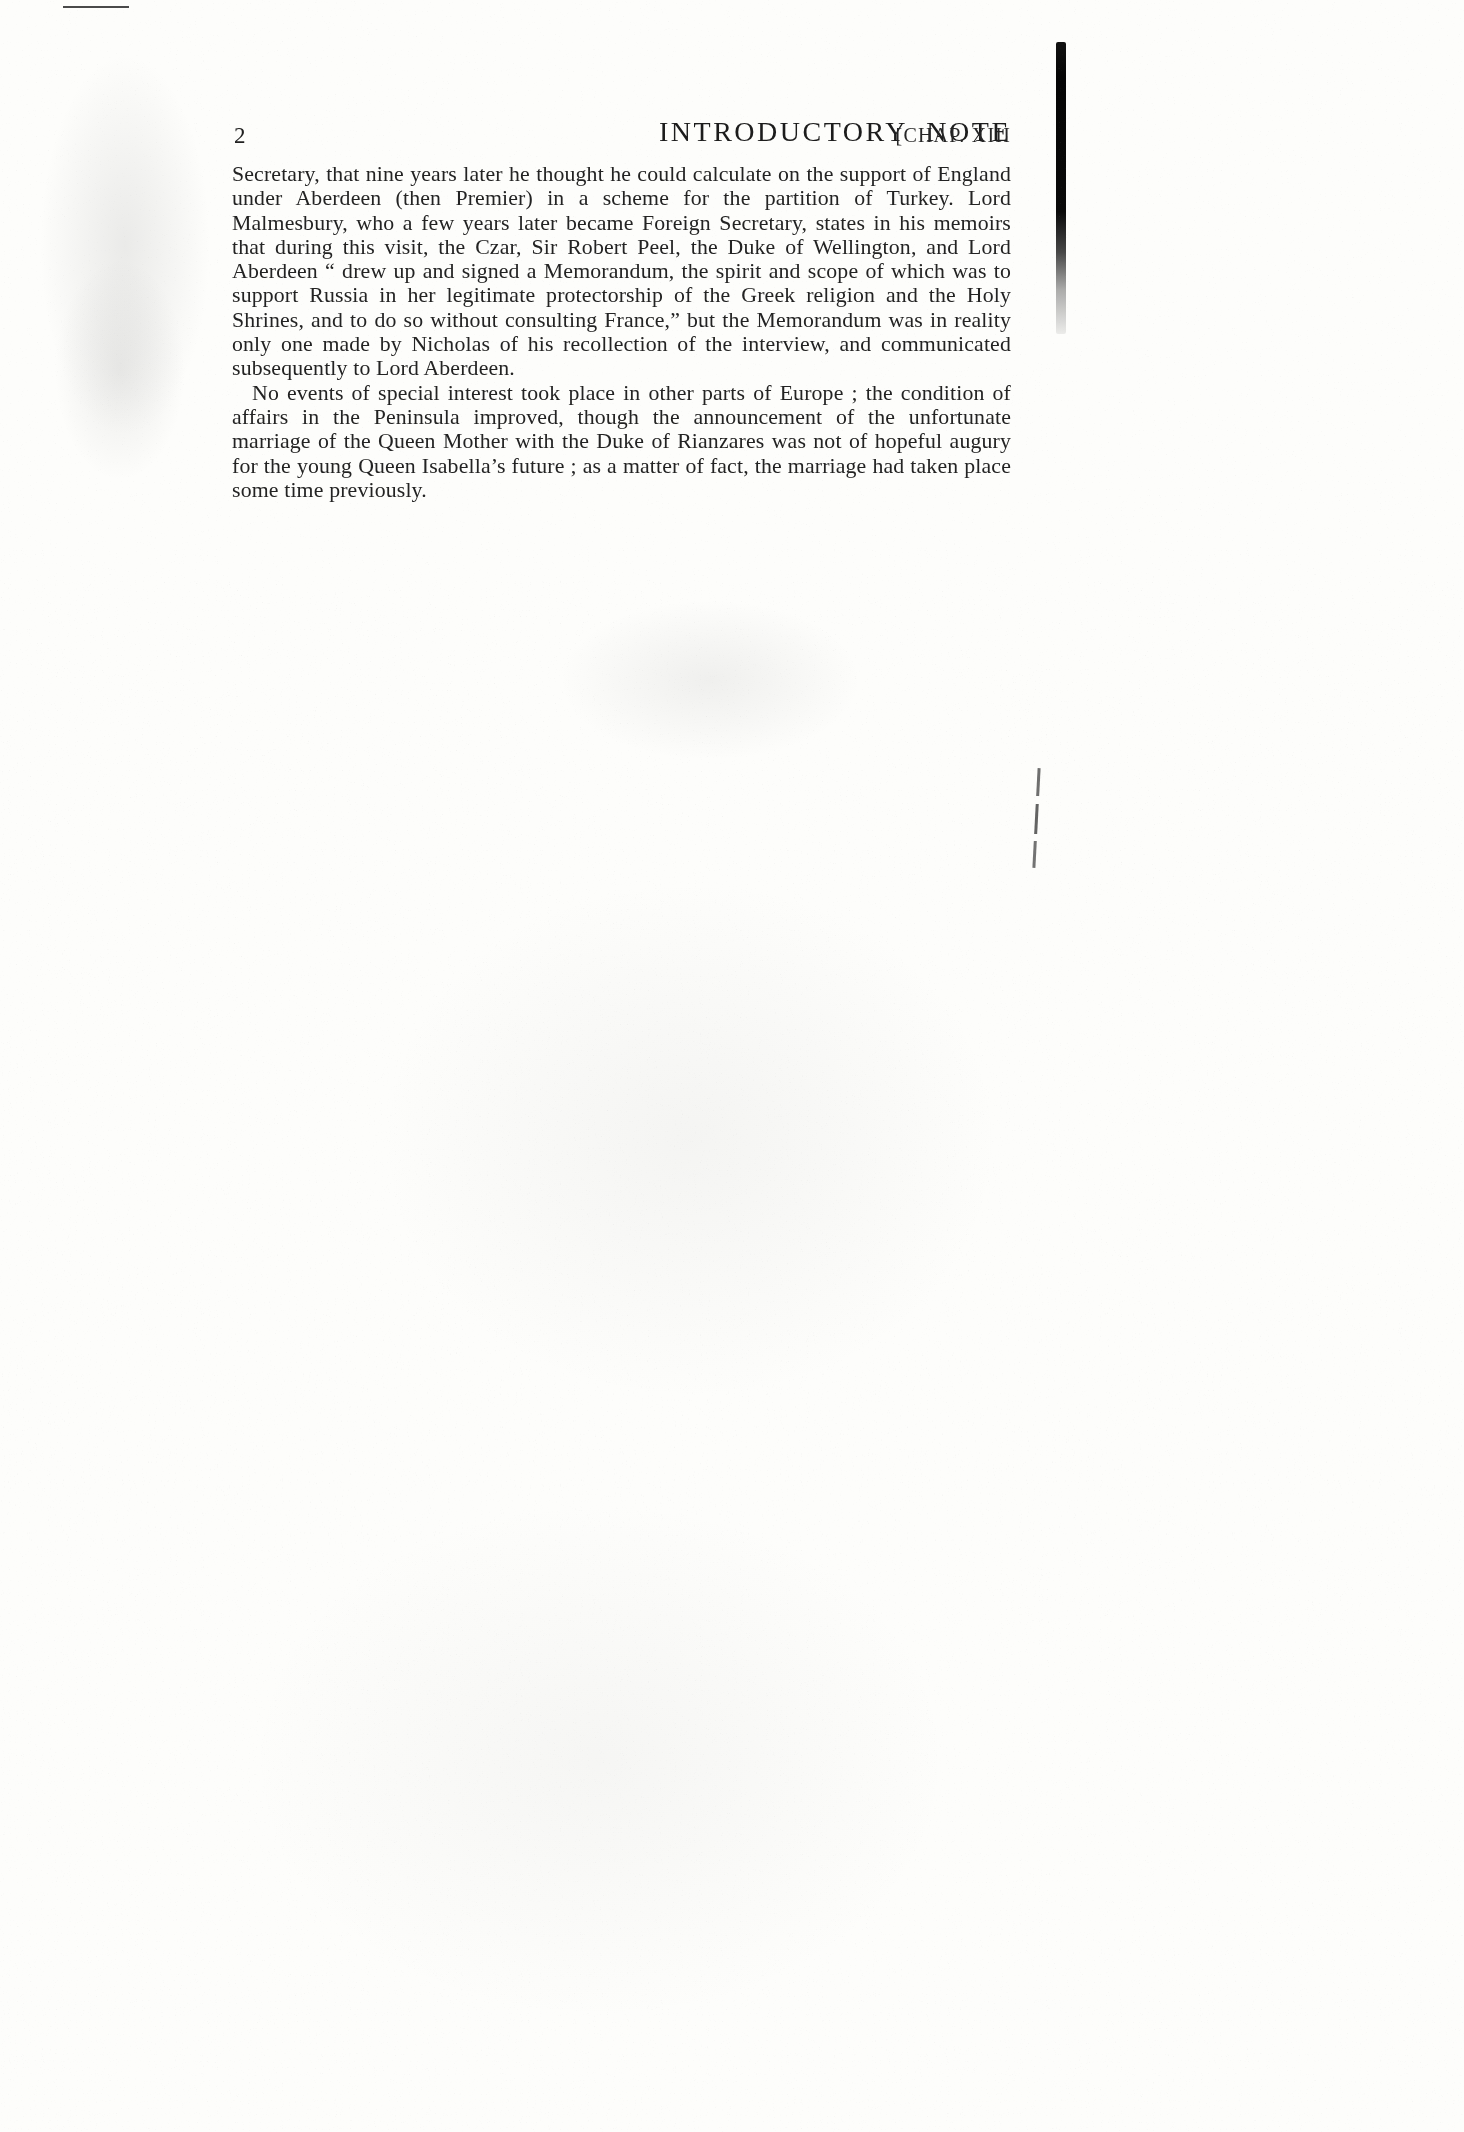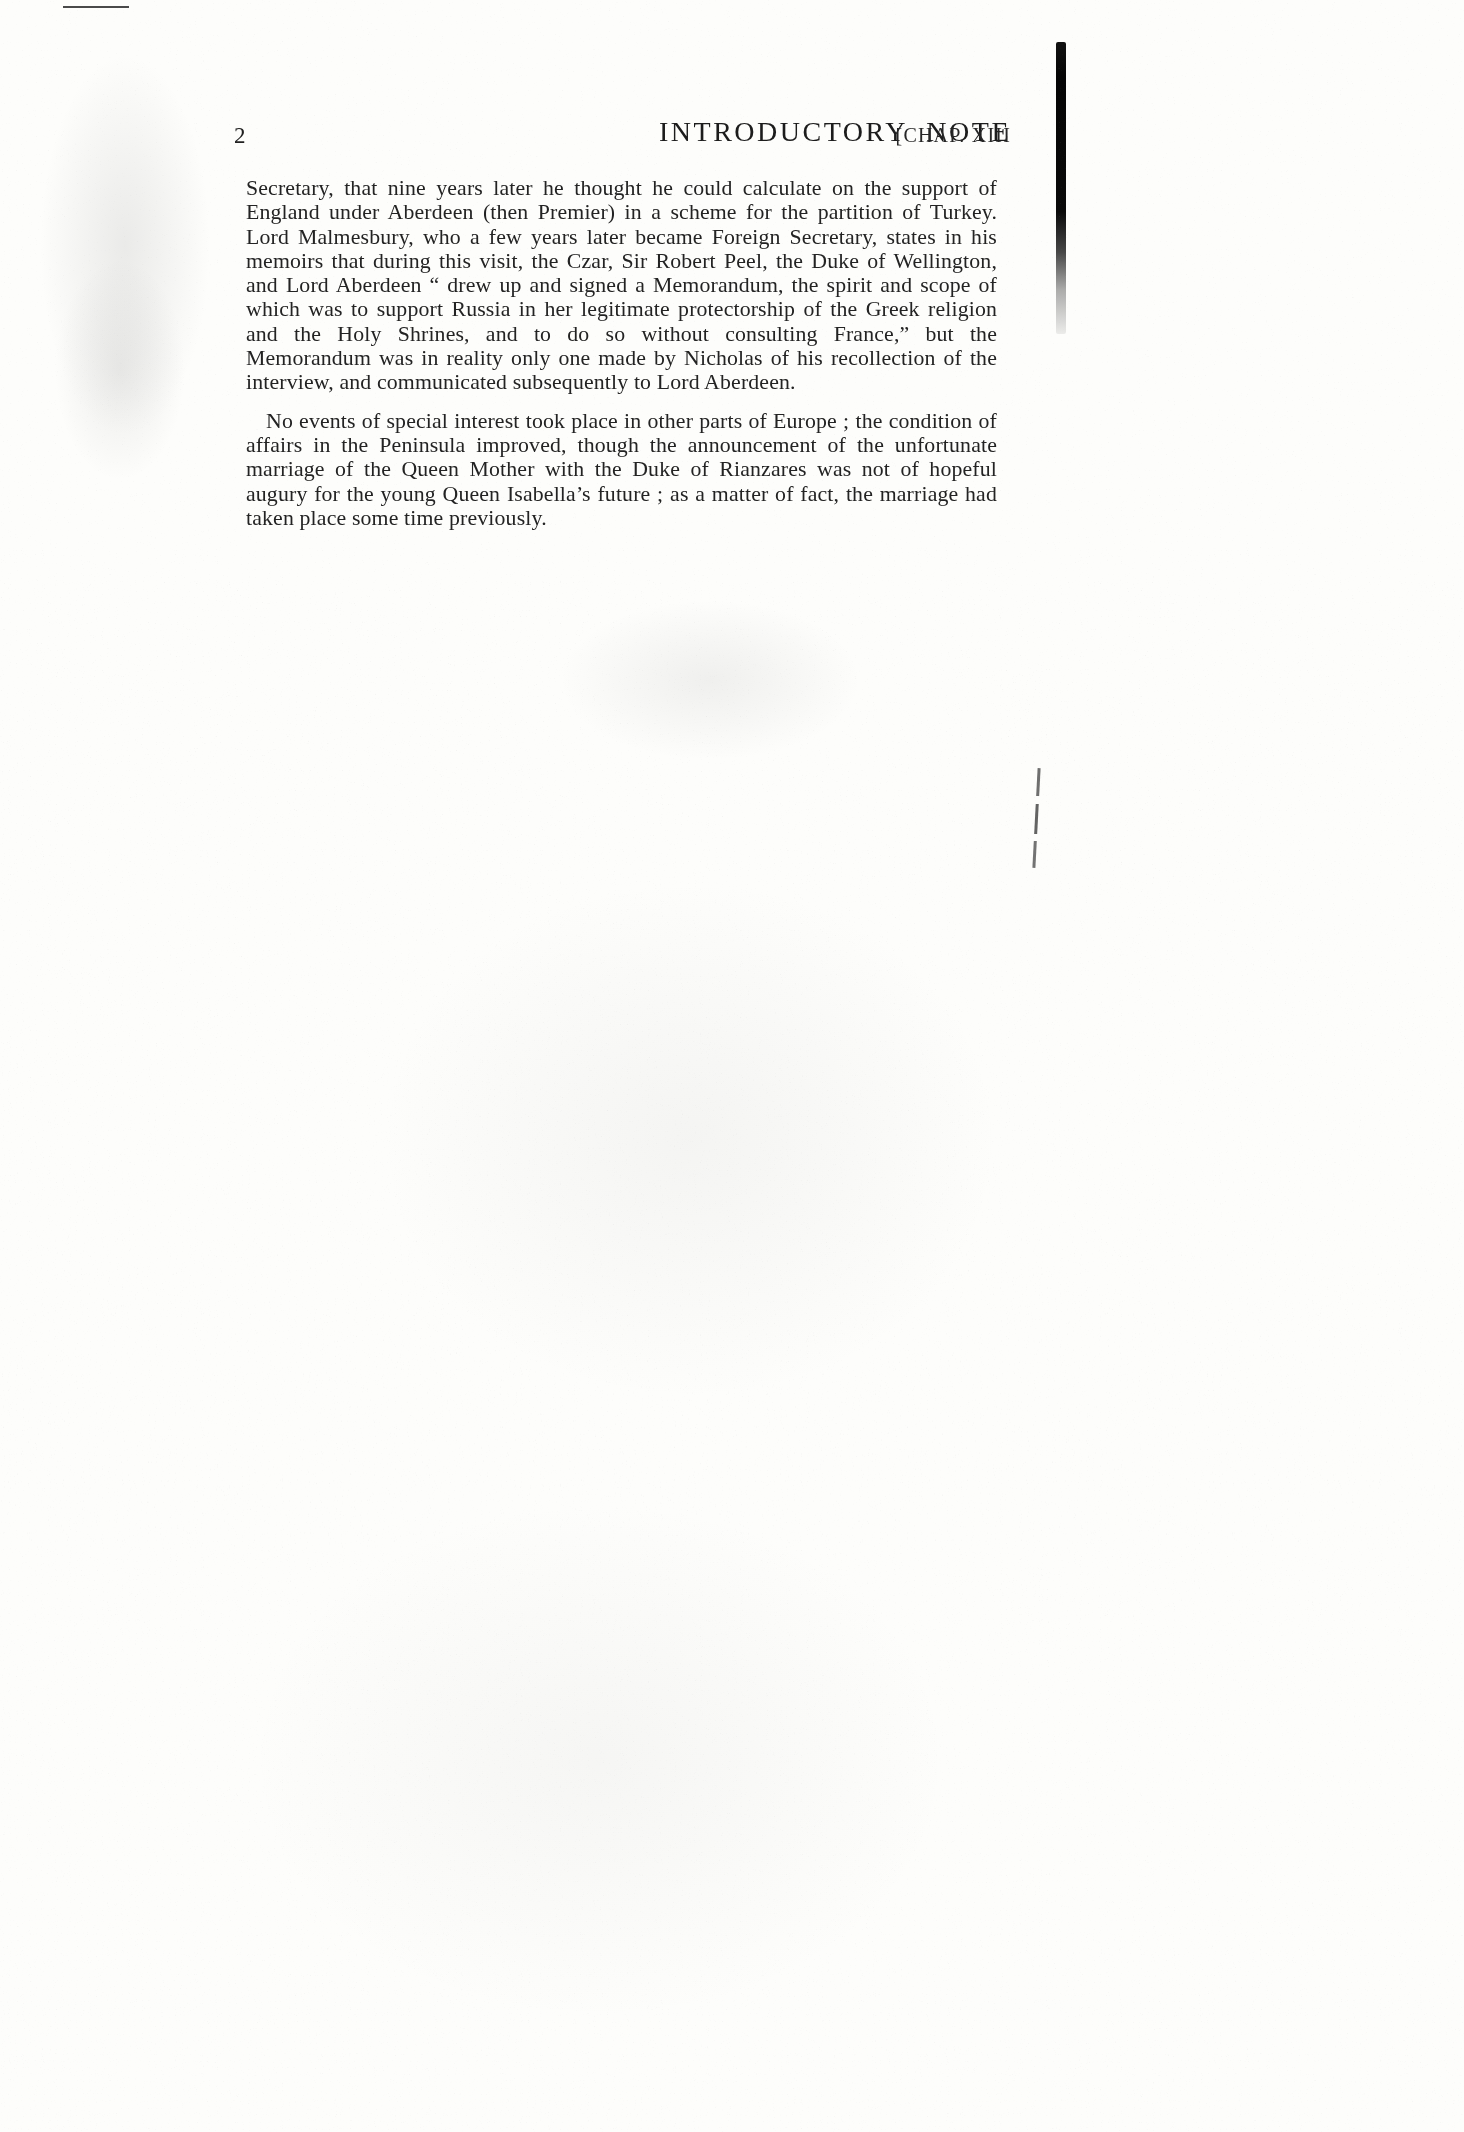--- a/index.html
+++ b/index.html
@@ -57,21 +57,21 @@
     left: 232px;
     top: 162px;
     width: 779px;
     font-size: 21.8px;
     line-height: 24.3px;
     text-align: justify;
     letter-spacing: 0.15px;
     color: #232323;
   }
   .text-block p {
-    margin: 14px;
+    margin: 0;
   }
   .text-block p.indented {
     text-indent: 20px;
     font-family: Liberation Serif, serif;
   }
 
   
   .artifact { position: absolute; pointer-events: none; }
 
   .artifact-topleft-line {

